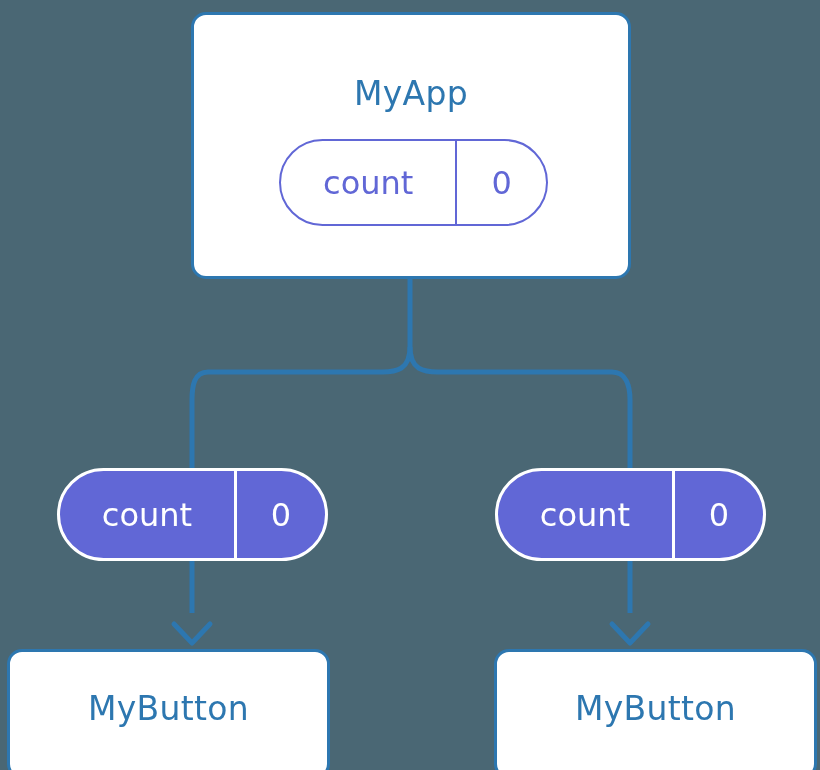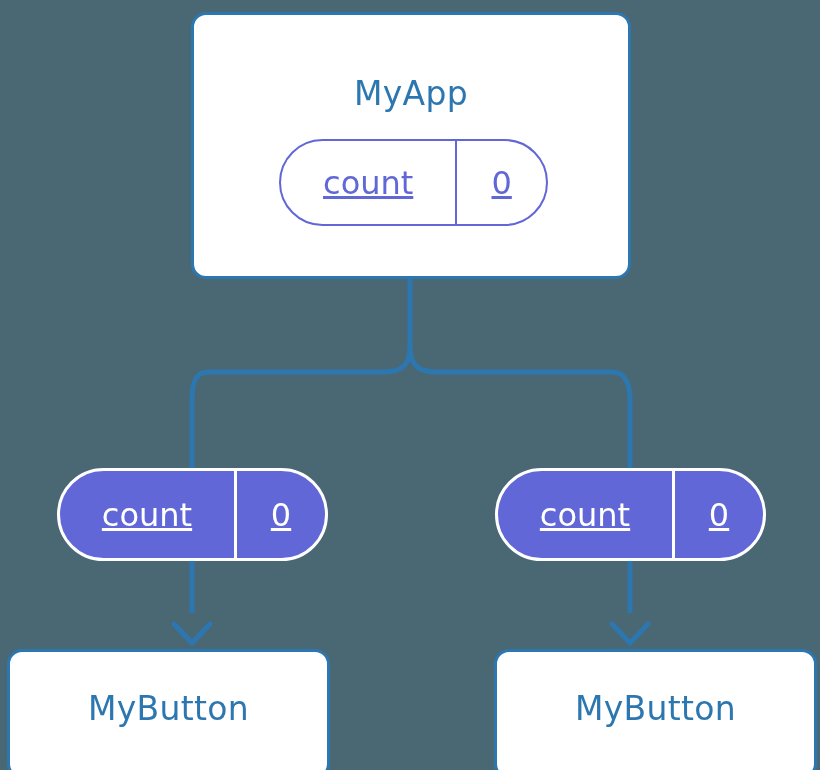--- a/index.html
+++ b/index.html
@@ -64,21 +64,20 @@
     border-radius: 999px;
     overflow: hidden;
   }
   .state-pill .pill-key,
   .state-pill .pill-val {
     display: flex;
     align-items: center;
     justify-content: center;
     line-height: 1;
     box-sizing: border-box;
-    text-decoration: underline;
   }
 
   .state-pill.hollow {
     border: 2px solid #6167d6;
     background: #ffffff;
   }
   .state-pill.hollow .pill-key,
   .state-pill.hollow .pill-val {
     color: #6167d6;
   }

